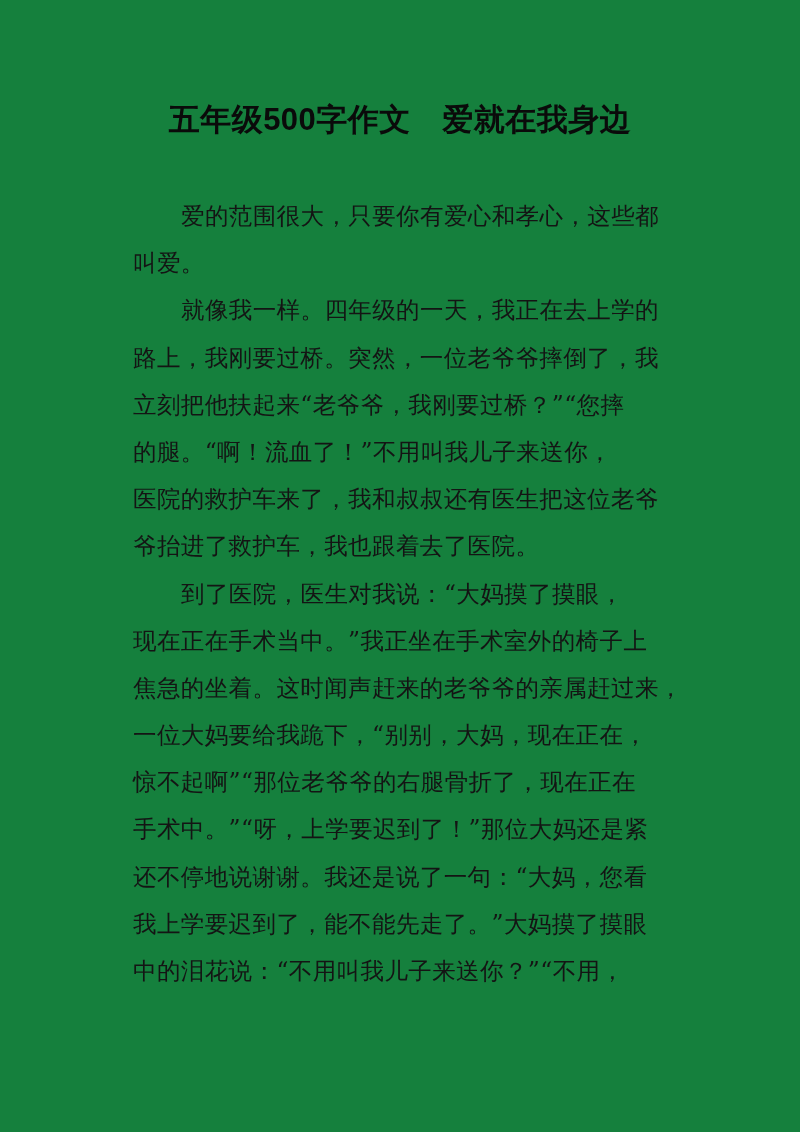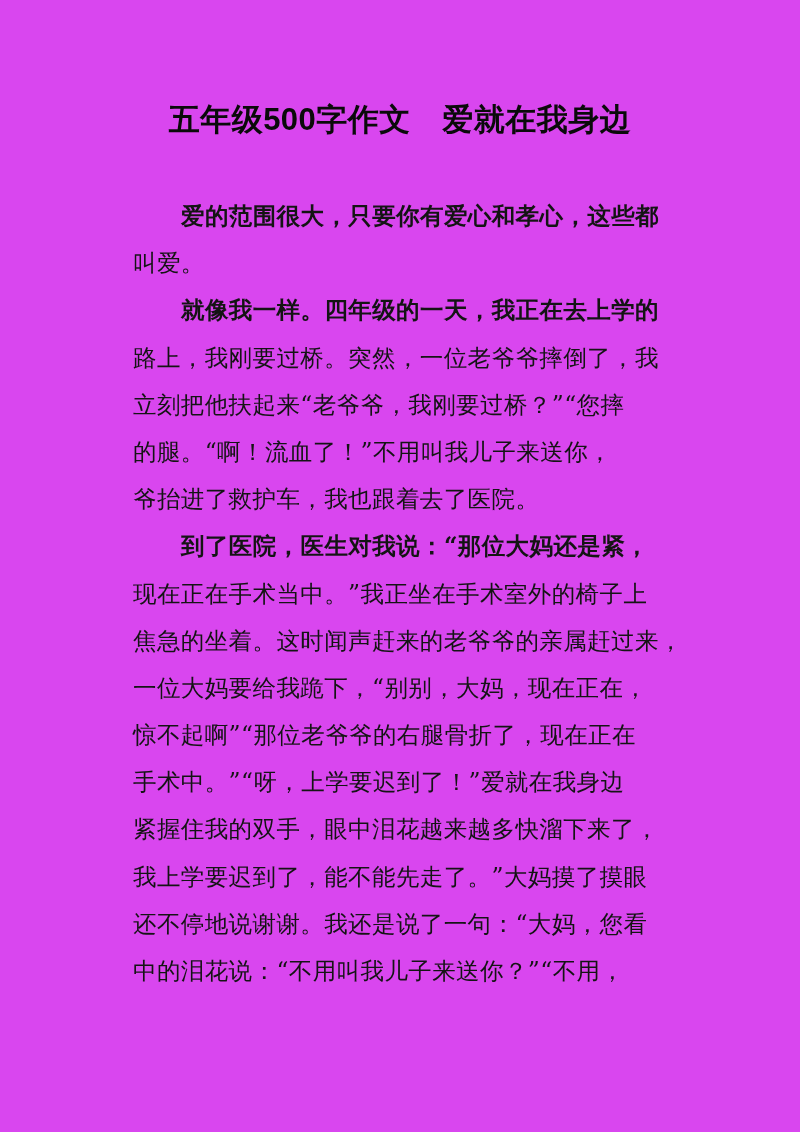--- a/index.html
+++ b/index.html
@@ -12,21 +12,21 @@
       height: 1132px;
       position: relative;
       overflow: hidden;
       color: #111111;
     }
     .page {
       position: absolute;
       left: 0; top: 0;
       width: 800px;
       height: 1132px;
-      background: #d946ef;
+      background: #15803d;
     }
     .title {
       position: absolute;
       top: 96px;
       left: 0;
       width: 800px;
       text-align: center;
       font-family: "Liberation Sans", "DejaVu Sans", sans-serif;
       font-weight: bold;
       font-size: 31px;
@@ -45,50 +45,49 @@
       color: #141414;
     }
     .line {
       height: 47.2px;
       line-height: 47.2px;
       white-space: pre;
       letter-spacing: 0.4px;
     }
     .line.indent {
       padding-left: 48px;
-      font-weight: bold;
     }
   </style>
 </head>
 <body>
 
 <div class="page">
   <div class="title">五年级500字作文　爱就在我身边</div>
 
   <div class="body">
 
     <div>
       <div class="line indent">爱的范围很大，只要你有爱心和孝心，这些都</div>
       <div class="line">叫爱。</div>
     </div>
 
     <div>
       <div class="line indent">就像我一样。四年级的一天，我正在去上学的</div>
       <div class="line">路上，我刚要过桥。突然，一位老爷爷摔倒了，我</div>
       <div class="line">立刻把他扶起来“老爷爷，我刚要过桥？”“您摔</div>
       <div class="line">的腿。“啊！流血了！”不用叫我儿子来送你，</div>
+      <div class="line">医院的救护车来了，我和叔叔还有医生把这位老爷</div>
       <div class="line">爷抬进了救护车，我也跟着去了医院。</div>
     </div>
 
     <div>
-      <div class="line indent">到了医院，医生对我说：“那位大妈还是紧，</div>
+      <div class="line indent">到了医院，医生对我说：“大妈摸了摸眼，</div>
       <div class="line">现在正在手术当中。”我正坐在手术室外的椅子上</div>
       <div class="line">焦急的坐着。这时闻声赶来的老爷爷的亲属赶过来，</div>
       <div class="line">一位大妈要给我跪下，“别别，大妈，现在正在，</div>
       <div class="line">惊不起啊”“那位老爷爷的右腿骨折了，现在正在</div>
-      <div class="line">手术中。”“呀，上学要迟到了！”爱就在我身边</div>
-      <div class="line">紧握住我的双手，眼中泪花越来越多快溜下来了，</div>
+      <div class="line">手术中。”“呀，上学要迟到了！”那位大妈还是紧</div>
+      <div class="line">还不停地说谢谢。我还是说了一句：“大妈，您看</div>
       <div class="line">我上学要迟到了，能不能先走了。”大妈摸了摸眼</div>
-      <div class="line">还不停地说谢谢。我还是说了一句：“大妈，您看</div>
       <div class="line">中的泪花说：“不用叫我儿子来送你？”“不用，</div>
     </div>
   </div>
 </div>
 
 </body></html>

